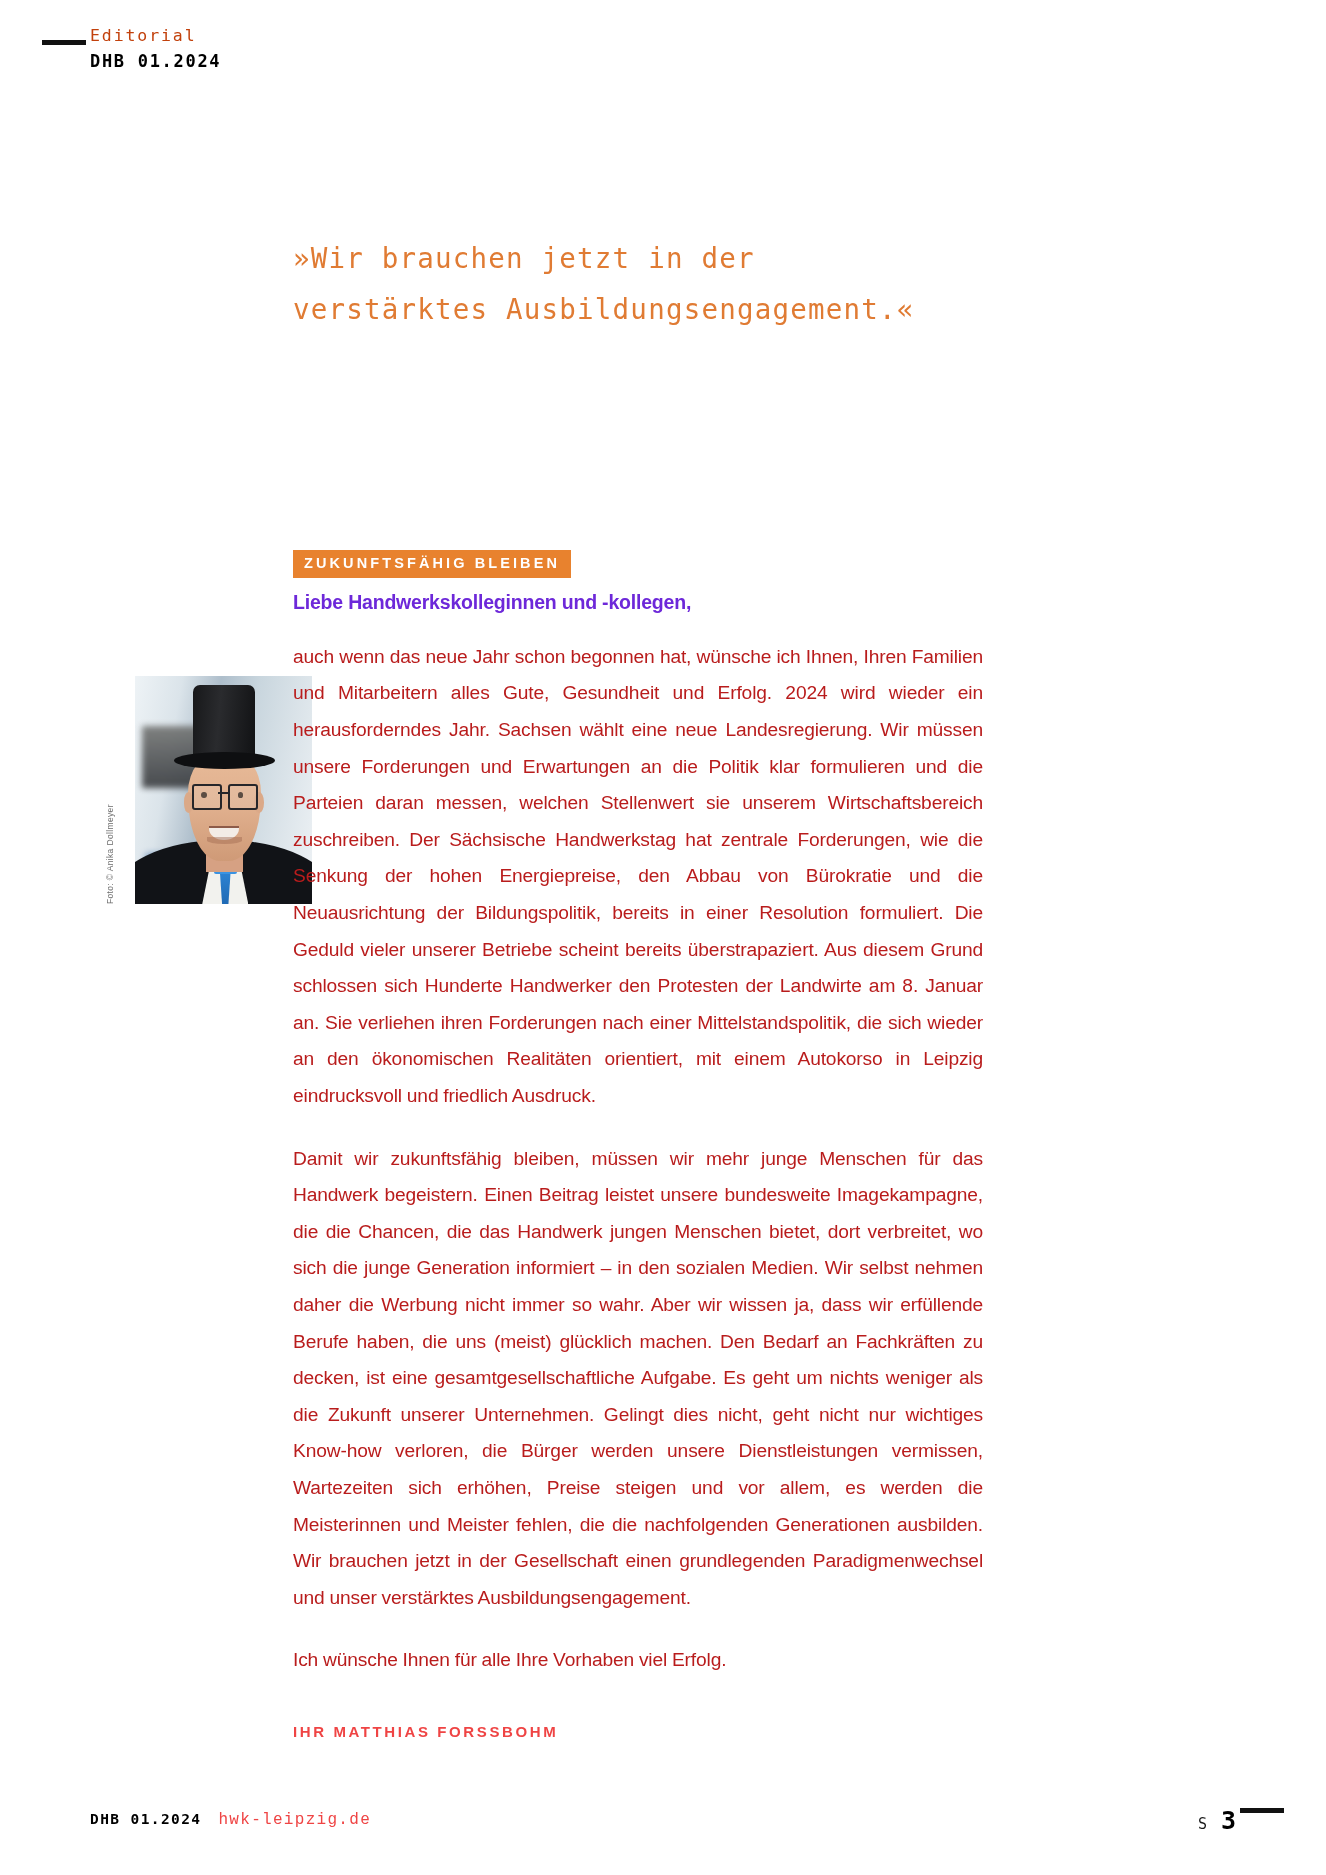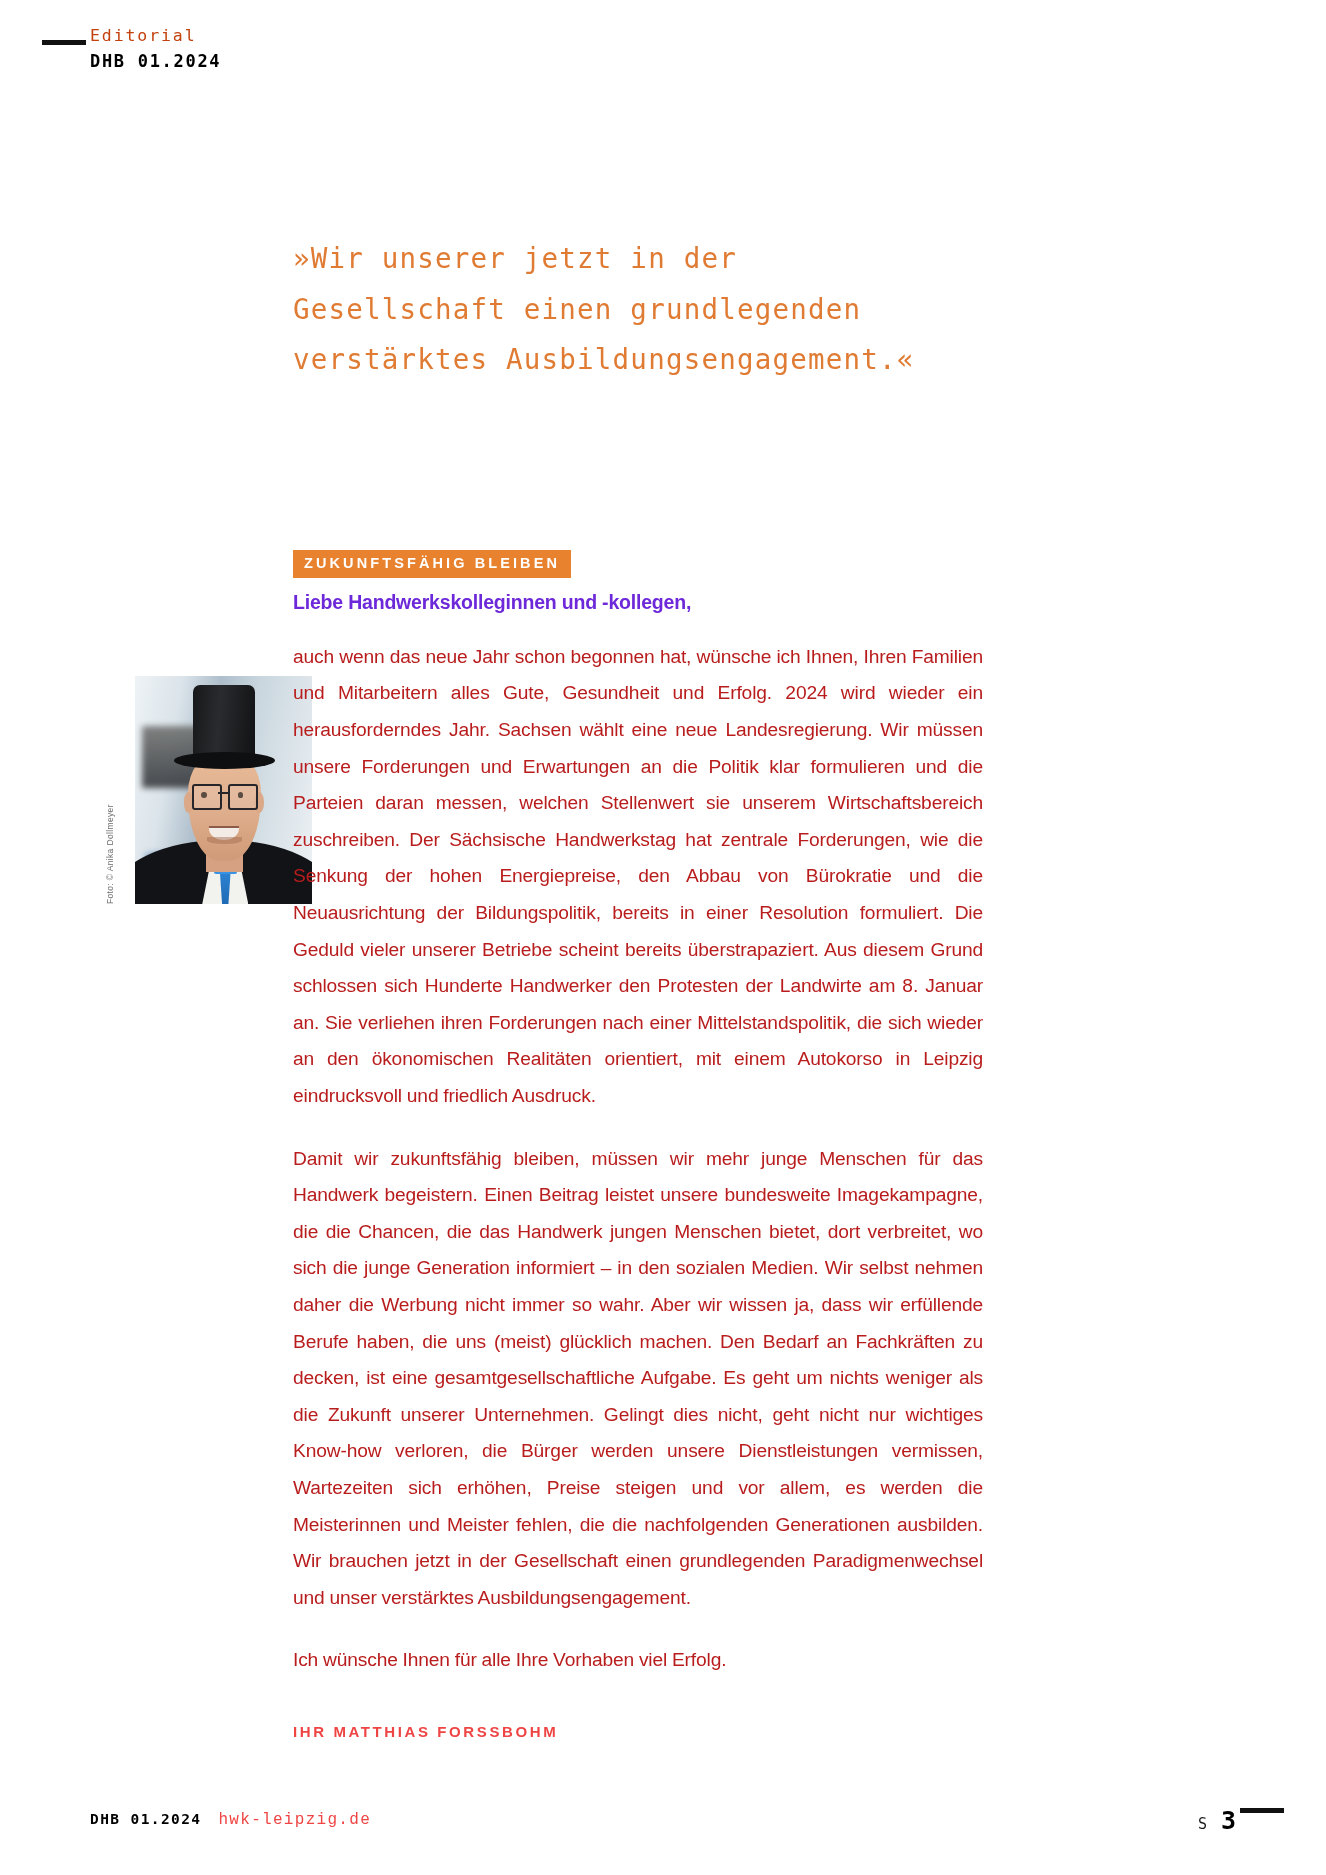--- a/index.html
+++ b/index.html
@@ -381,22 +381,21 @@
 
 <header id="masthead">
   <div class="rule-dash"></div>
   <div class="masthead-text">
     <div class="masthead-kicker">Editorial</div>
     <div class="masthead-issue">DHB 01.2024</div>
   </div>
 </header>
 
 <section id="pullquote">
-  <div class="quote-line">»Wir unserer jetzt in der</div>
-  <div class="quote-line">Gesellschaft einen grundlegenden</div>
+  <div class="quote-line">»Wir brauchen jetzt in der</div>
   <div class="quote-line">verstärktes Ausbildungsengagement.«</div>
 </section>
 
 <figure id="portrait-block">
   <div id="portrait-photo">
     <div class="bg-wall"></div>
     <div class="bg-shelf"></div>
     <div class="bg-blue"></div>
     <div class="bg-blue2"></div>
     <div class="suit"></div>

